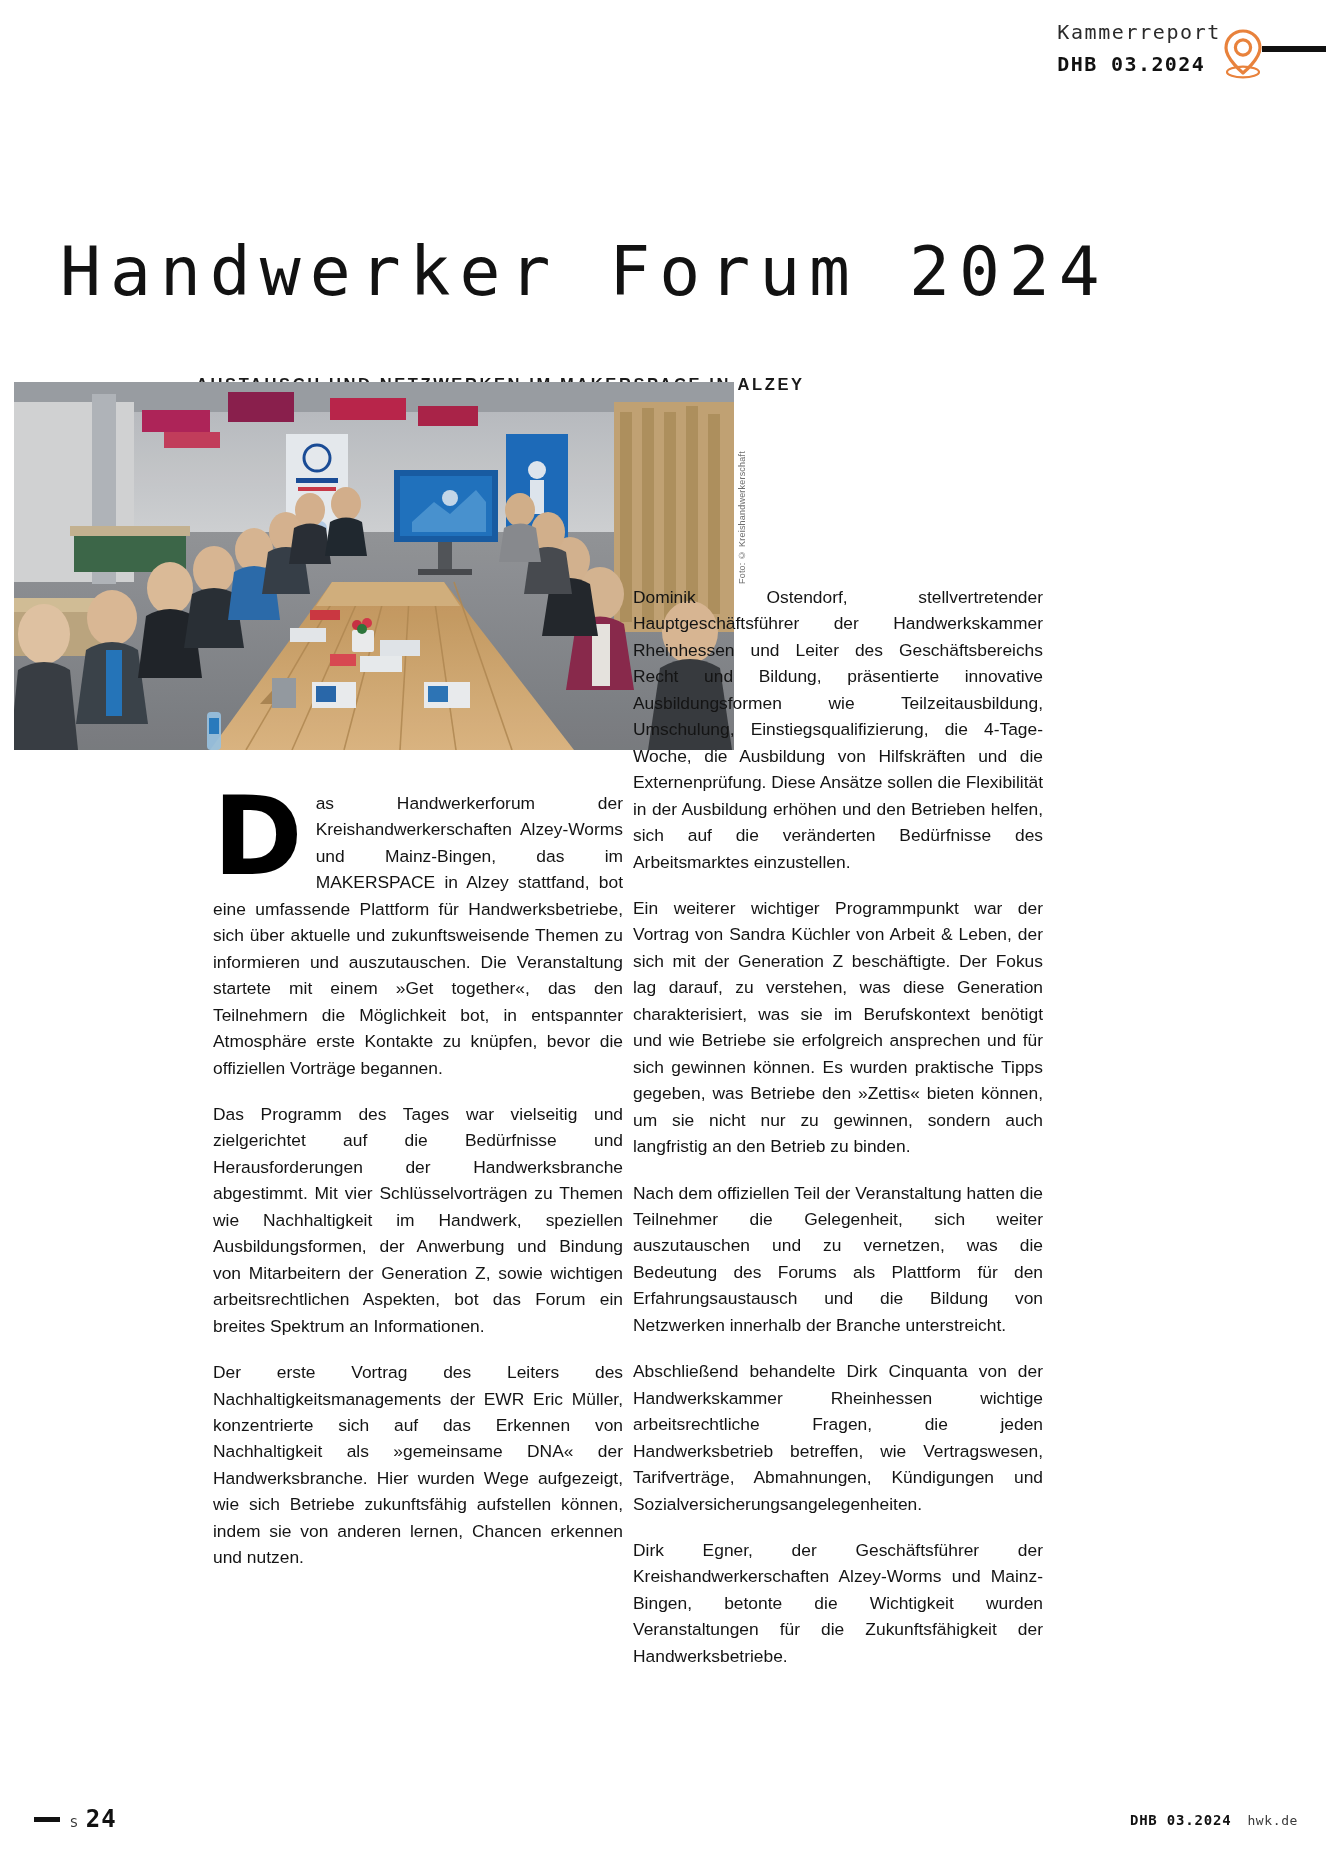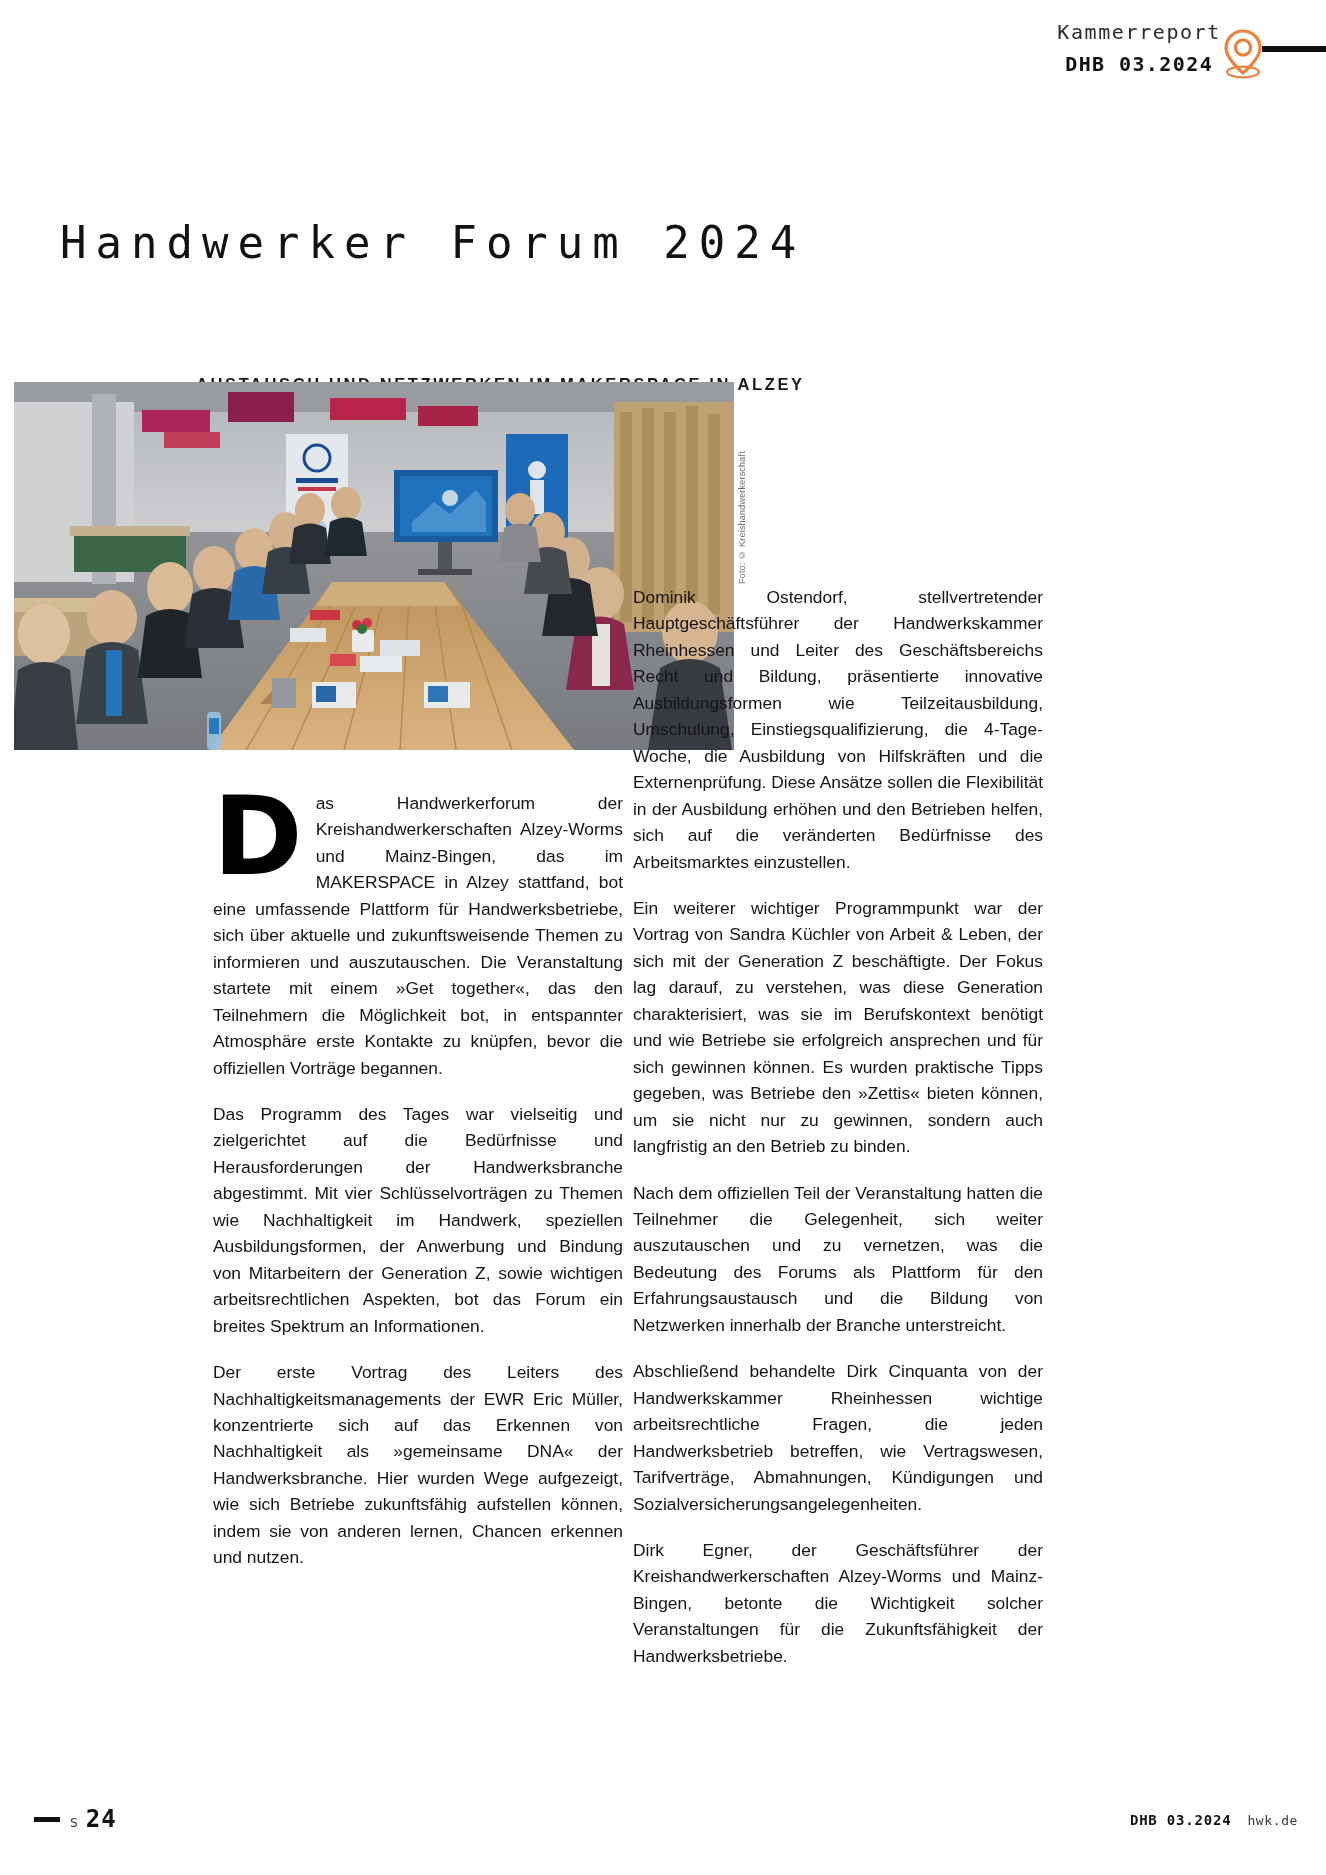--- a/index.html
+++ b/index.html
@@ -12,21 +12,21 @@
     overflow:hidden;
   }
   .page{position:absolute;inset:0;}
 
   
   .header{
     position:absolute;top:0;left:0;right:0;height:110px;
   }
   .header-block{
     position:absolute;right:105px;top:22px;
-    text-align:center;
+    text-align:left;
     line-height:1;
   }
   .kammerreport{
     font-family:"DejaVu Sans Mono", monospace;
     font-size:20px;
     letter-spacing:1.6px;
     color:#2a2a2a;
     font-weight:400;
     white-space:nowrap;
   }
@@ -45,21 +45,21 @@
   }
   .head-rule{
     position:absolute;right:0;top:46px;
     width:64px;height:6px;background:#111;
   }
 
   
   .title{
     position:absolute;left:60px;top:192px;
     font-family:"DejaVu Sans Mono", monospace;
-    font-size:44px;
+    font-size:68px;
     font-weight:400;
     letter-spacing:9px;
     color:#121212;
     white-space:nowrap;
     line-height:1;
     text-align:center;
   }
   .subtitle{
     position:absolute;left:196px;top:375px;
     font-family:"Liberation Sans", sans-serif;
@@ -303,21 +303,21 @@
     <p class="dropcap-para"><span class="dropcap">D</span><span>as Handwerkerforum der Kreishandwerkerschaften Alzey-Worms und Mainz-Bingen, das im MAKERSPACE in Alzey stattfand, bot eine umfassende Plattform für Handwerksbetriebe, sich über aktuelle und zukunftsweisende Themen zu informieren und auszutauschen. Die Veranstaltung startete mit einem »Get together«, das den Teilnehmern die Möglichkeit bot, in entspannter Atmosphäre erste Kontakte zu knüpfen, bevor die offiziellen Vorträge begannen.</span></p>
     <p>Das Programm des Tages war vielseitig und zielgerichtet auf die Bedürfnisse und Herausforderungen der Handwerksbranche abgestimmt. Mit vier Schlüsselvorträgen zu Themen wie Nachhaltigkeit im Handwerk, speziellen Ausbildungsformen, der Anwerbung und Bindung von Mitarbeitern der Generation Z, sowie wichtigen arbeitsrechtlichen Aspekten, bot das Forum ein breites Spektrum an Informationen.</p>
     <p>Der erste Vortrag des Leiters des Nachhaltigkeitsmanagements der EWR Eric Müller, konzentrierte sich auf das Erkennen von Nachhaltigkeit als »gemeinsame DNA« der Handwerksbranche. Hier wurden Wege aufgezeigt, wie sich Betriebe zukunftsfähig aufstellen können, indem sie von anderen lernen, Chancen erkennen und nutzen.</p>
   </div>
 
   <div class="col col-right">
     <p>Dominik Ostendorf, stellvertretender Hauptgeschäftsführer der Handwerkskammer Rheinhessen und Leiter des Geschäftsbereichs Recht und Bildung, präsentierte innovative Ausbildungsformen wie Teilzeitausbildung, Umschulung, Einstiegsqualifizierung, die 4-Tage-Woche, die Ausbildung von Hilfskräften und die Externenprüfung. Diese Ansätze sollen die Flexibilität in der Ausbildung erhöhen und den Betrieben helfen, sich auf die veränderten Bedürfnisse des Arbeitsmarktes einzustellen.</p>
     <p>Ein weiterer wichtiger Programmpunkt war der Vortrag von Sandra Küchler von Arbeit &amp; Leben, der sich mit der Generation Z beschäftigte. Der Fokus lag darauf, zu verstehen, was diese Generation charakterisiert, was sie im Berufskontext benötigt und wie Betriebe sie erfolgreich ansprechen und für sich gewinnen können. Es wurden praktische Tipps gegeben, was Betriebe den »Zettis« bieten können, um sie nicht nur zu gewinnen, sondern auch langfristig an den Betrieb zu binden.</p>
     <p>Nach dem offiziellen Teil der Veranstaltung hatten die Teilnehmer die Gelegenheit, sich weiter auszutauschen und zu vernetzen, was die Bedeutung des Forums als Plattform für den Erfahrungsaustausch und die Bildung von Netzwerken innerhalb der Branche unterstreicht.</p>
     <p>Abschließend behandelte Dirk Cinquanta von der Handwerkskammer Rheinhessen wichtige arbeitsrechtliche Fragen, die jeden Handwerksbetrieb betreffen, wie Vertragswesen, Tarifverträge, Abmahnungen, Kündigungen und Sozialversicherungsangelegenheiten.</p>
-    <p>Dirk Egner, der Geschäftsführer der Kreishandwerkerschaften Alzey-Worms und Mainz-Bingen, betonte die Wichtigkeit solcher Veranstaltungen für die Zukunftsfähigkeit der Handwerksbetriebe.</p>
+    <p>Dirk Egner, der Geschäftsführer der Kreishandwerkerschaften Alzey-Worms und Mainz-Bingen, betonte die Wichtigkeit wurden Veranstaltungen für die Zukunftsfähigkeit der Handwerksbetriebe.</p>
   </div>
 
   <div class="footer-rule"></div>
   <div class="footer-left">
     <span class="footer-s">S</span>
     <span class="footer-num">24</span>
   </div>
   <div class="footer-right">
     <span class="footer-dhb">DHB 03.2024</span>
     <span class="footer-url">hwk.de</span>

